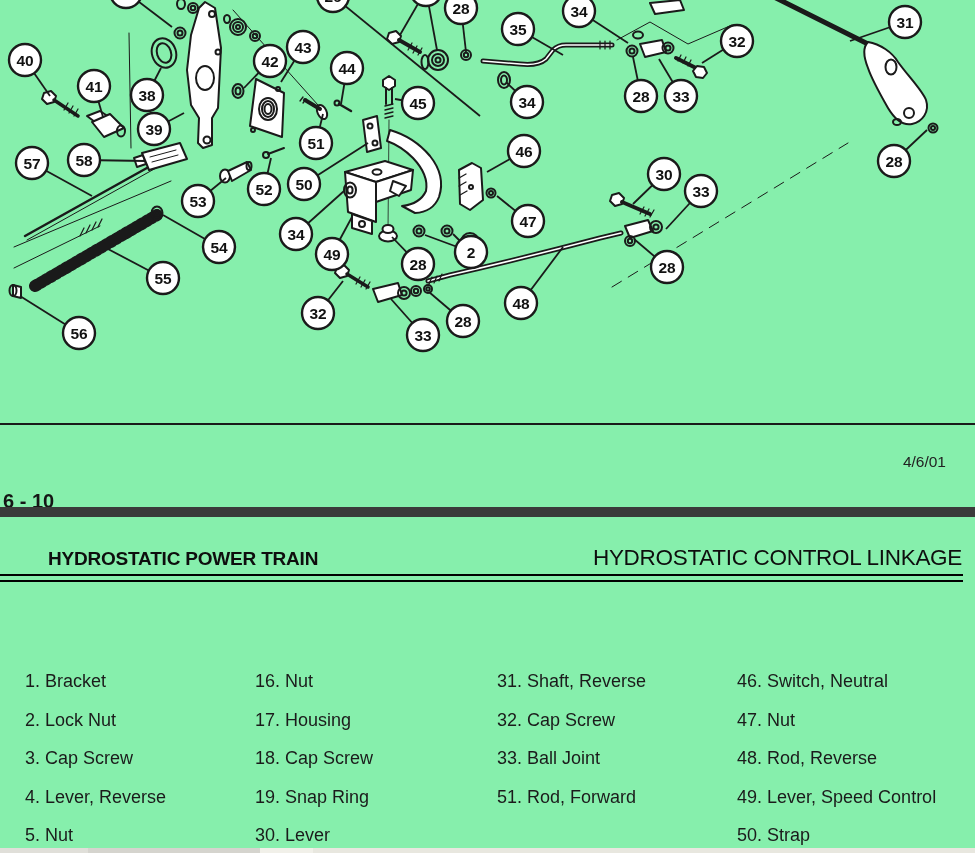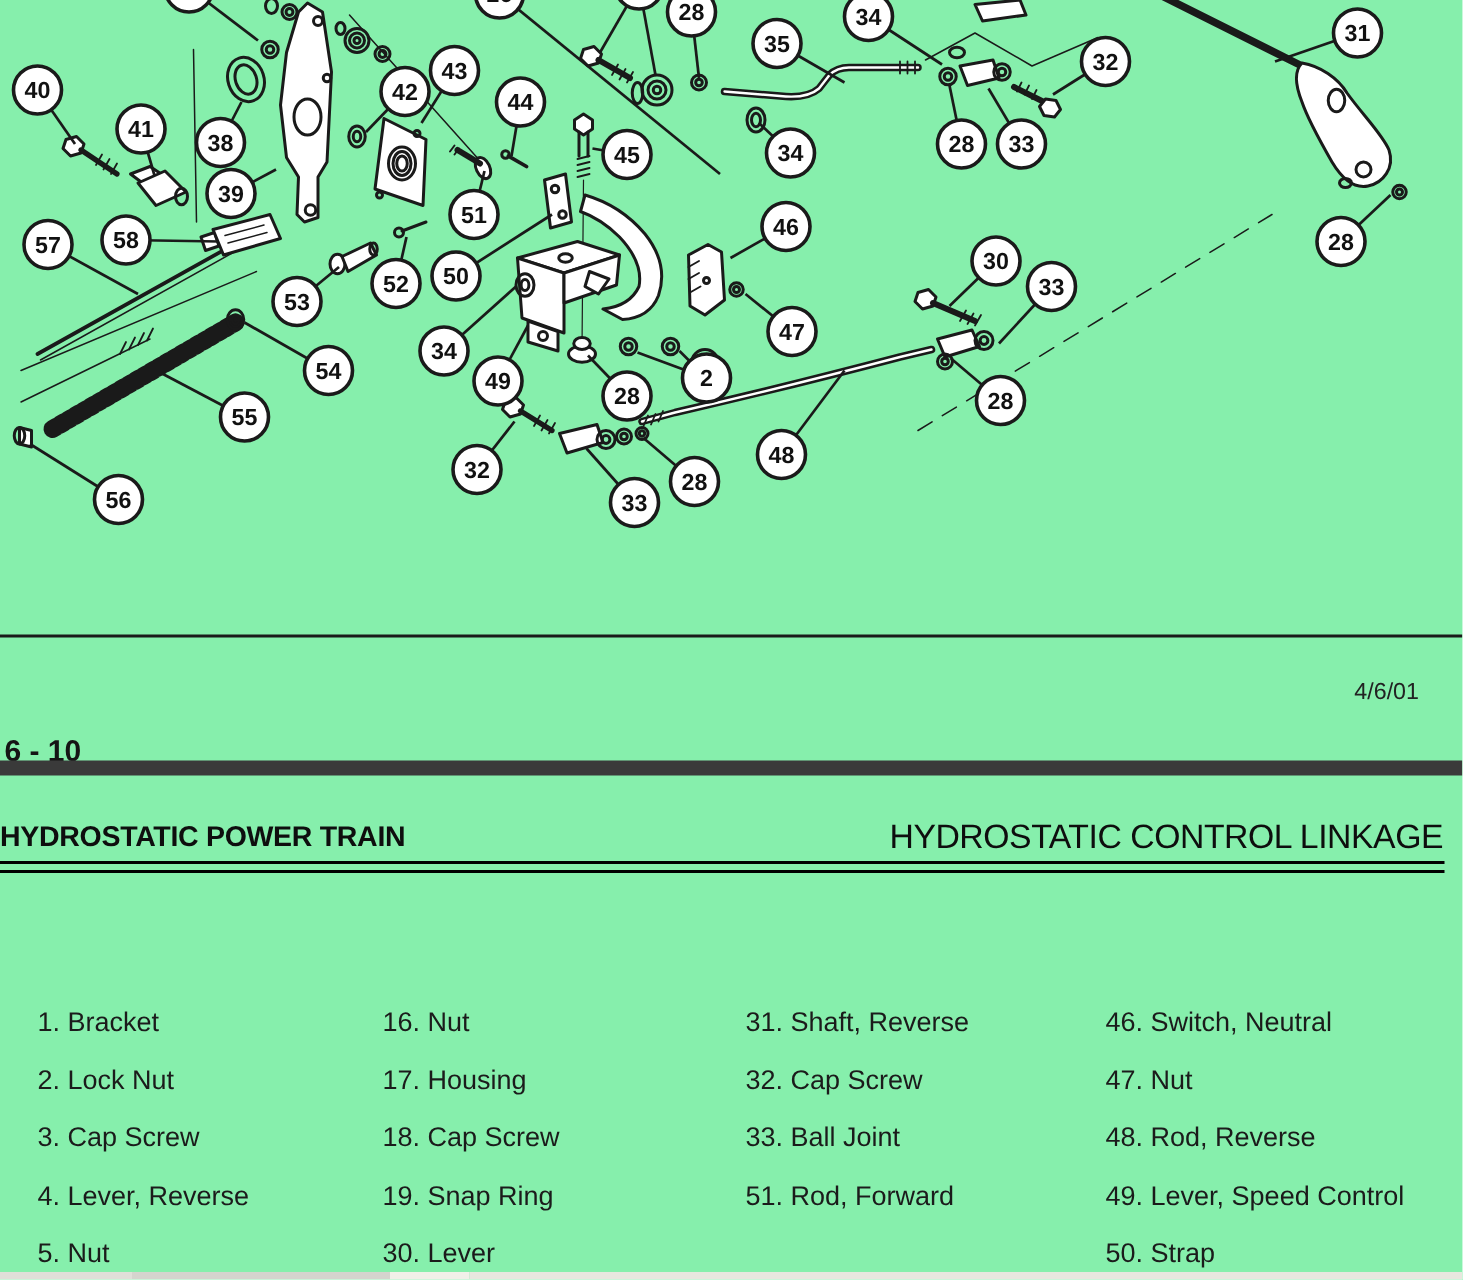--- a/index.html
+++ b/index.html
@@ -4,21 +4,21 @@
 <style>
   html,body{margin:0;padding:0;background:#ffffff;}
   .page{position:relative;width:975px;height:853px;background:#86efac;overflow:hidden;
         font-family:"Liberation Sans",sans-serif;color:#111;}
   .abs{position:absolute;}
   svg text{font-family:"Liberation Sans","DejaVu Sans",sans-serif;}
   .pageno{left:3px;top:449px;font-size:20px;font-weight:bold;color:#151515;margin-top:41px;}
   .revdate{right:29px;top:453px;font-size:15.5px;color:#222;}
   .rule-thin{left:0;top:423px;width:975px;height:2px;background:#1a1a1a;}
   .divider-bar{left:0;top:507px;width:975px;height:10px;background:#3a3a3a;}
-  .hdr-left{left:0px;top:548px;font-size:19px;font-weight:bold;letter-spacing:-0.2px;color:#0e0e0e;}
+  .hdr-left{left:0px;top:548px;font-size:19px;font-weight:bold;letter-spacing:-0.2px;color:#0e0e0e;padding-left:48px;}
   .hdr-right{right:13px;top:545px;font-size:22.5px;font-weight:normal;letter-spacing:-0.3px;color:#0e0e0e;}
   .rule-double{left:0;top:574px;width:963px;height:4px;border-top:2.5px solid #000;border-bottom:2px solid #000;}
   .parts{top:662px;width:230px;font-size:18px;color:#1b1b1b;}
   .parts .row{height:38.5px;line-height:38.5px;white-space:nowrap;}
   .c1{left:25px;} .c2{left:255px;} .c3{left:497px;} .c4{left:737px;width:235px;}
   .scroll{bottom:0;height:5px;}
   .s1{left:0;width:88px;background:#e0dfd9;}
   .s2{left:88px;width:172px;background:#d5d4ce;}
   .s3{left:260px;width:53px;background:#f1f0e9;}
   .s4{left:313px;width:662px;background:#e8e7df;}

